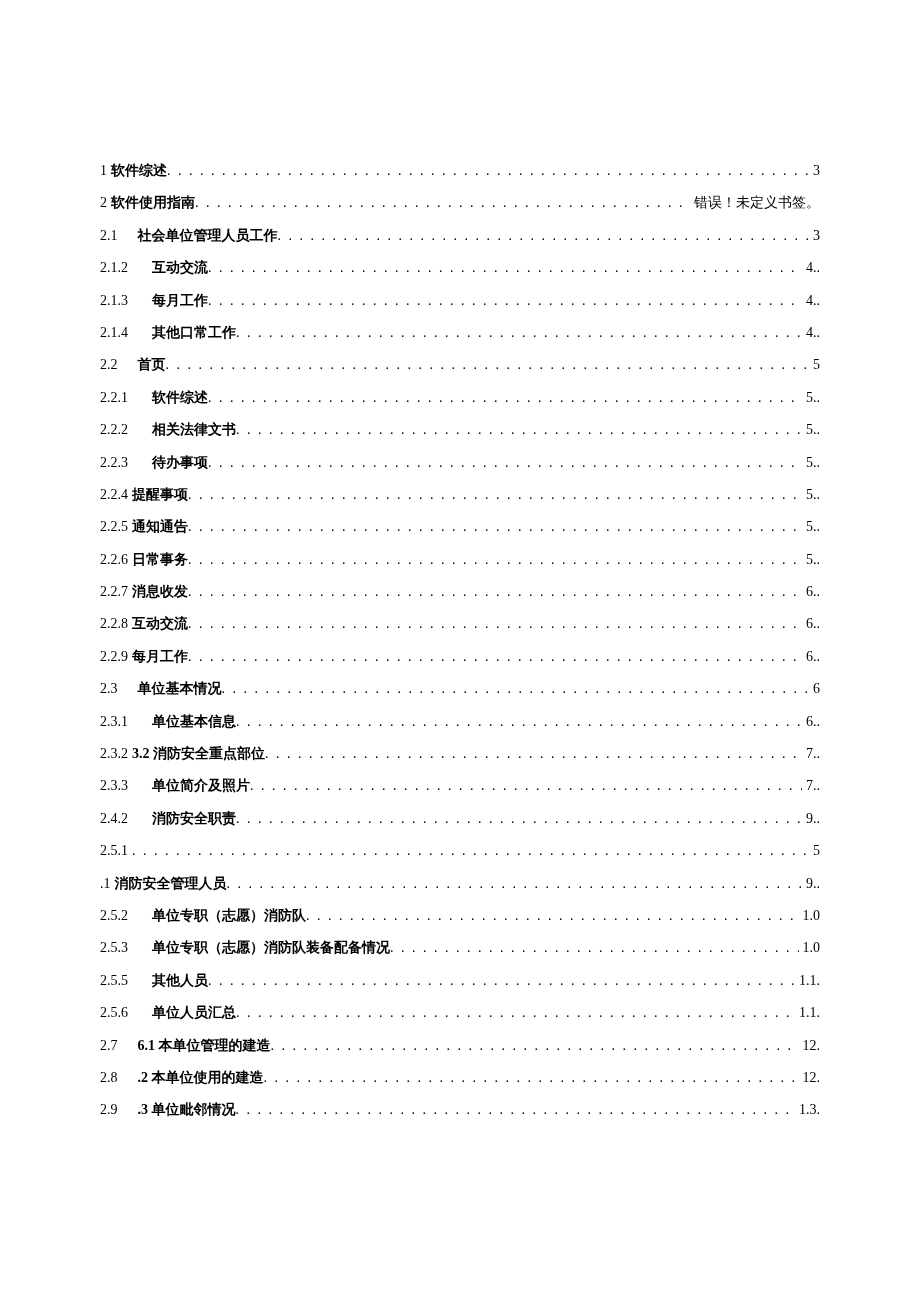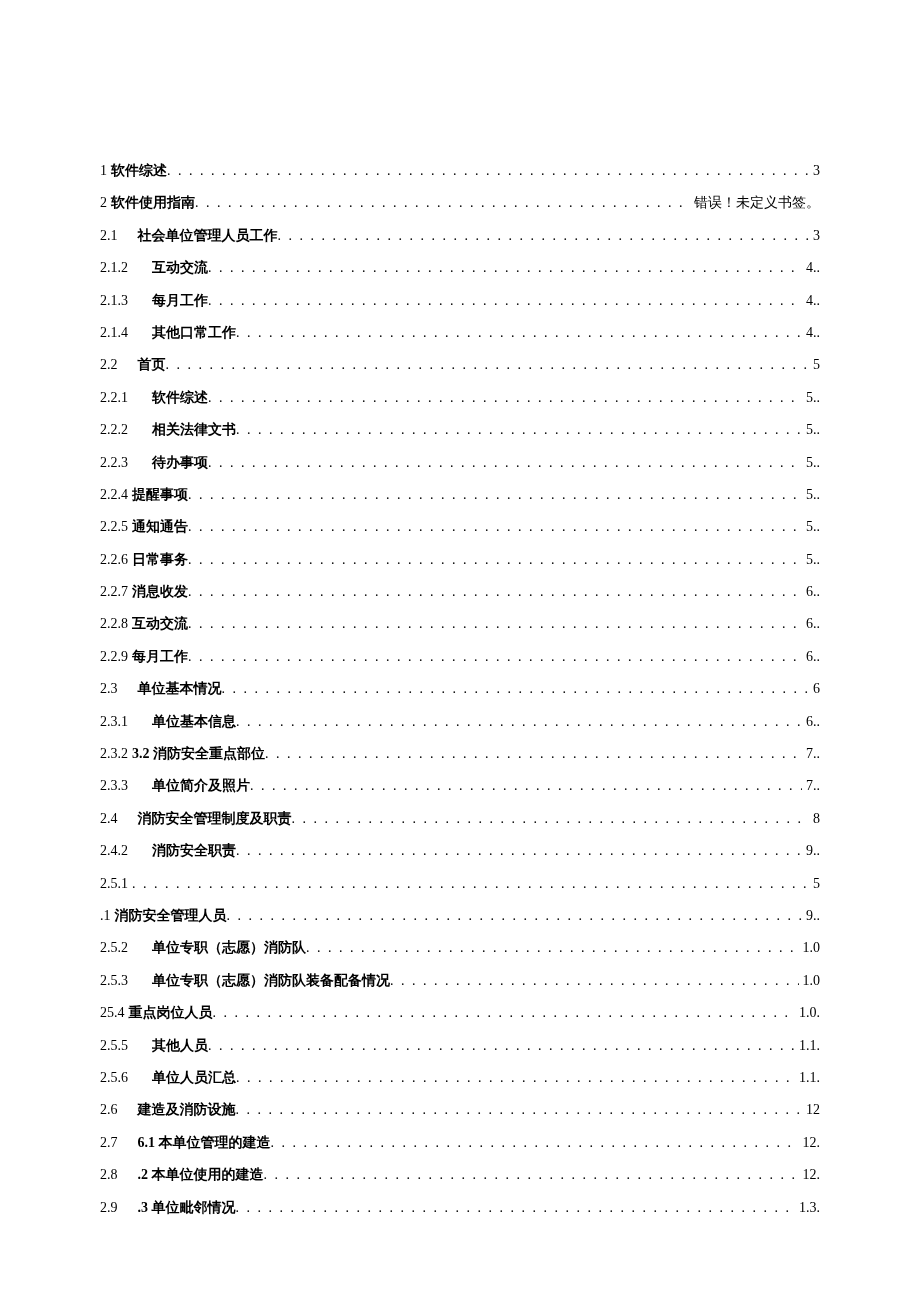--- a/index.html
+++ b/index.html
@@ -180,27 +180,20 @@
         <span class="toc-page">7..</span>
       </div>
       <div class="toc-line">
         <span class="toc-num">2.3.3</span>
         <span class="toc-indent" style="width: 20px;"></span>
         <span class="toc-title">单位简介及照片</span>
         <span class="toc-dots"></span>
         <span class="toc-page">7..</span>
       </div>
       <div class="toc-line">
-        <span class="toc-num">2.4</span>
-        <span class="toc-indent" style="width: 16px;"></span>
-        <span class="toc-title">消防安全管理制度及职责</span>
-        <span class="toc-dots"></span>
-        <span class="toc-page">8</span>
-      </div>
-      <div class="toc-line">
         <span class="toc-num">2.4.2</span>
         <span class="toc-indent" style="width: 20px;"></span>
         <span class="toc-title">消防安全职责</span>
         <span class="toc-dots"></span>
         <span class="toc-page">9..</span>
       </div>
       <div class="toc-line">
         <span class="toc-num">2.5.1</span>
         <span class="toc-title"></span>
         <span class="toc-dots"></span>
@@ -220,45 +213,32 @@
         <span class="toc-page">1.0</span>
       </div>
       <div class="toc-line">
         <span class="toc-num">2.5.3</span>
         <span class="toc-indent" style="width: 20px;"></span>
         <span class="toc-title">单位专职（志愿）消防队装备配备情况</span>
         <span class="toc-dots"></span>
         <span class="toc-page">1.0</span>
       </div>
       <div class="toc-line">
-        <span class="toc-num">25.4</span>
-        <span class="toc-title">重点岗位人员</span>
-        <span class="toc-dots"></span>
-        <span class="toc-page">1.0.</span>
-      </div>
-      <div class="toc-line">
         <span class="toc-num">2.5.5</span>
         <span class="toc-indent" style="width: 20px;"></span>
         <span class="toc-title">其他人员</span>
         <span class="toc-dots"></span>
         <span class="toc-page">1.1.</span>
       </div>
       <div class="toc-line">
         <span class="toc-num">2.5.6</span>
         <span class="toc-indent" style="width: 20px;"></span>
         <span class="toc-title">单位人员汇总</span>
         <span class="toc-dots"></span>
         <span class="toc-page">1.1.</span>
-      </div>
-      <div class="toc-line">
-        <span class="toc-num">2.6</span>
-        <span class="toc-indent" style="width: 16px;"></span>
-        <span class="toc-title">建造及消防设施</span>
-        <span class="toc-dots"></span>
-        <span class="toc-page">12</span>
       </div>
       <div class="toc-line">
         <span class="toc-num">2.7</span>
         <span class="toc-indent" style="width: 16px;"></span>
         <span class="toc-title">6.1 本单位管理的建造</span>
         <span class="toc-dots"></span>
         <span class="toc-page">12.</span>
       </div>
       <div class="toc-line">
         <span class="toc-num">2.8</span>

